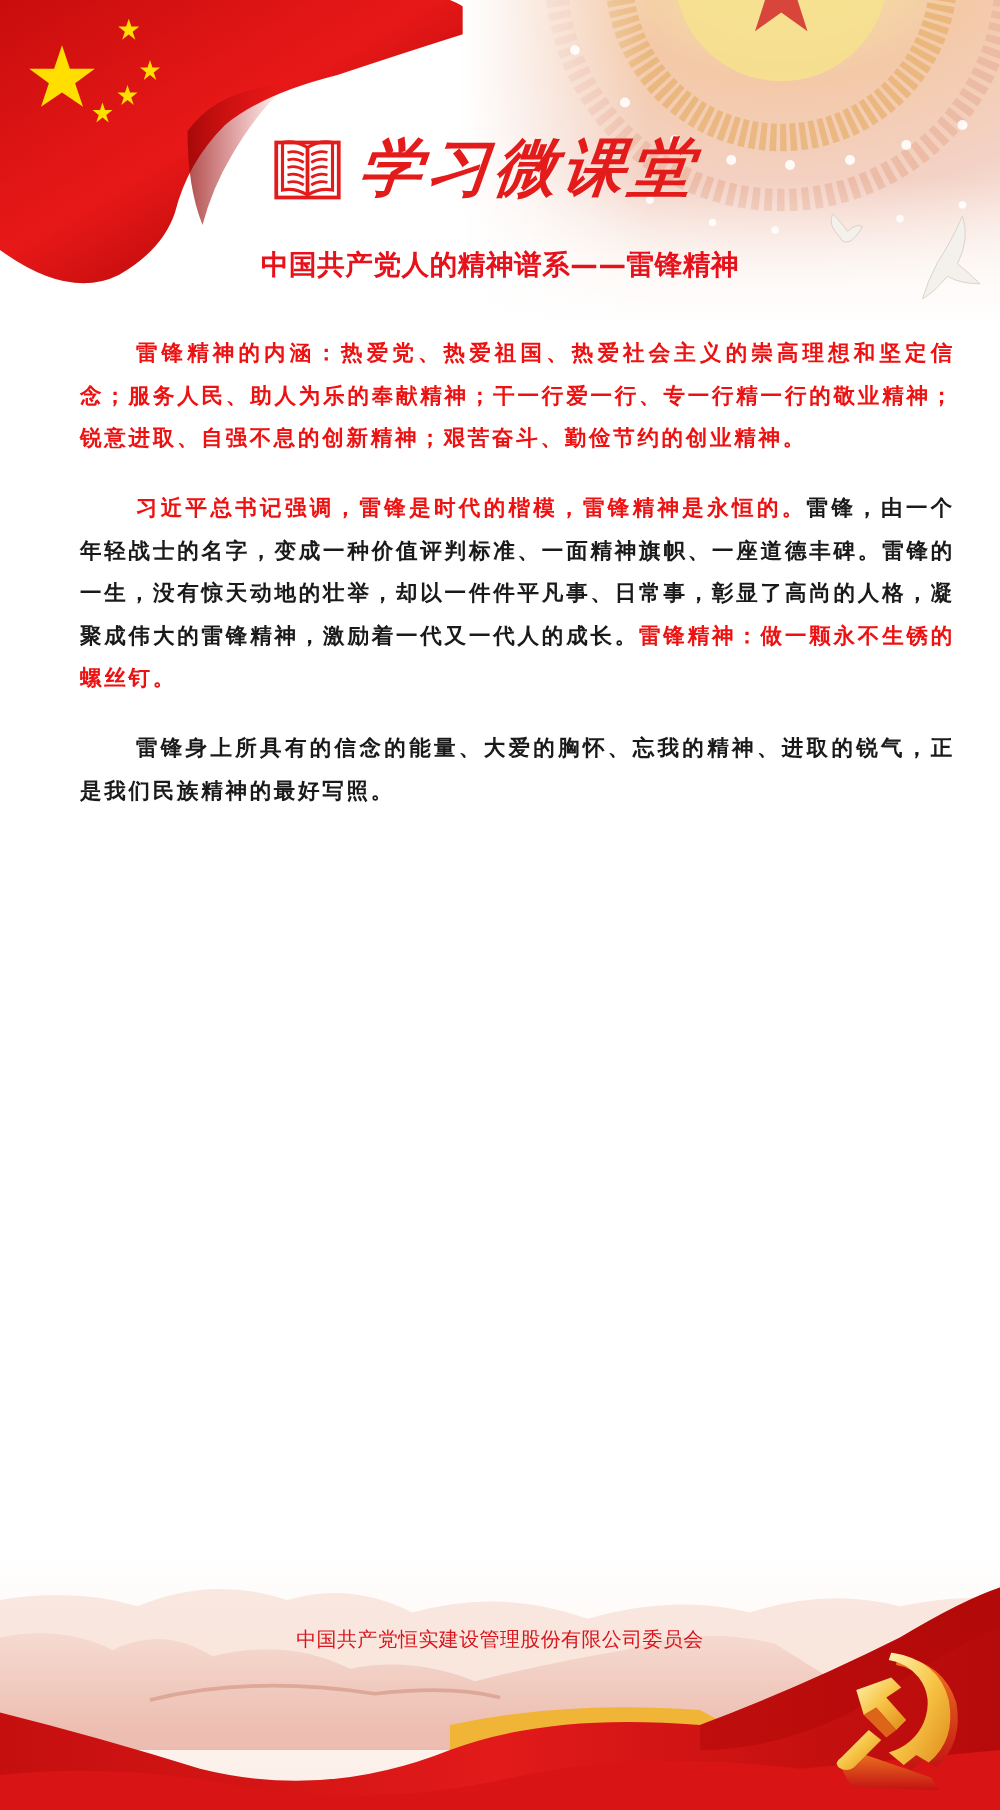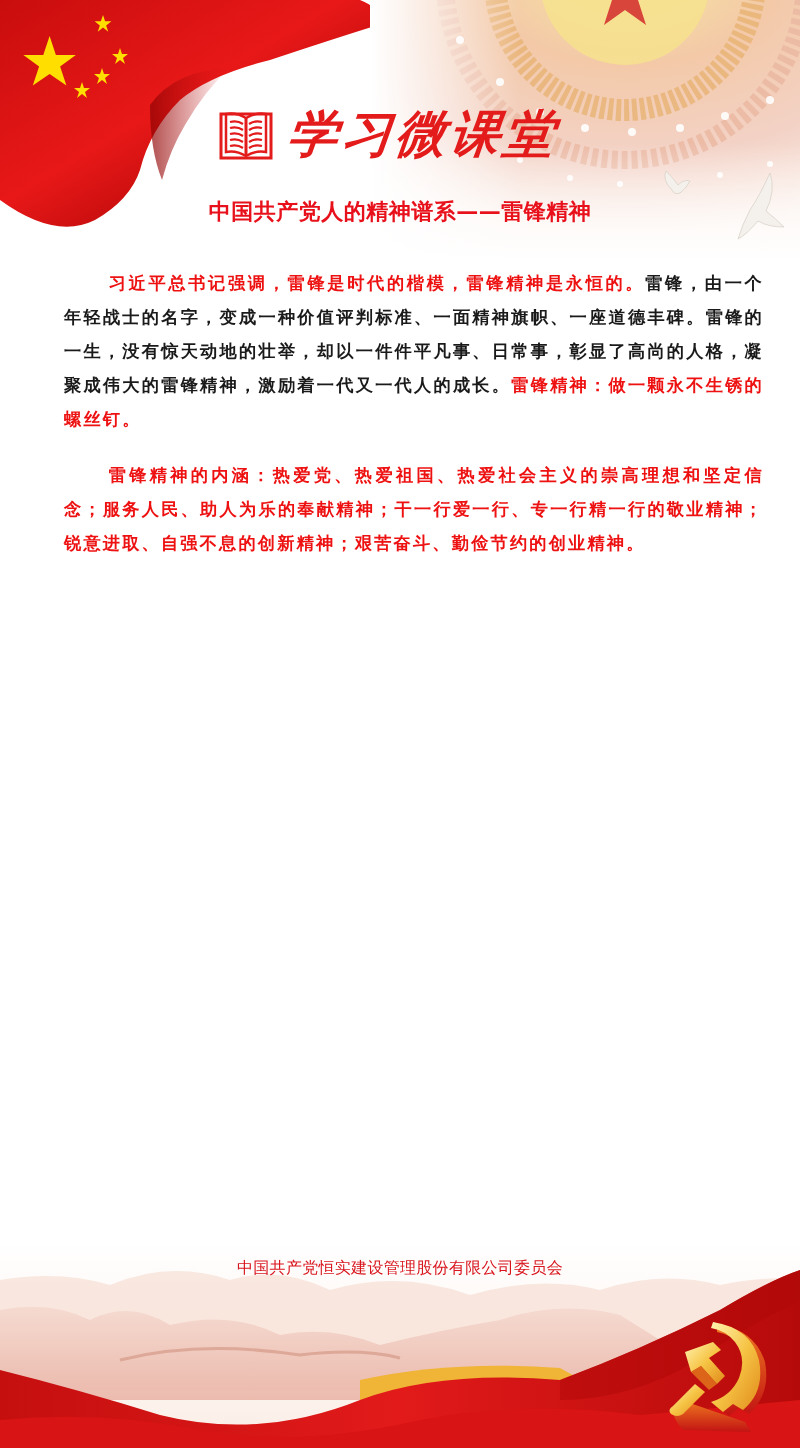--- a/index.html
+++ b/index.html
@@ -50,21 +50,21 @@
     text-indent: 2.6em; text-align: justify;
   }
   .red { color: #ee1111; }
   .black { color: #1a1a1a; }
 
   
   .footer-bg {
     position: absolute; left: 0; top: 1240px; width: 800px; height: 208px;
   }
   .footer-org {
-    position: absolute; left: 0; width: 800px; top: 1258px; text-align: center;
+    position: absolute; left: 0; width: 800px; top: 1302px; text-align: center;
     font-size: 16px; color: #d8141c; letter-spacing: 0.3px;
   }
   .party-emblem { position: absolute; left: 655px; top: 1322px; width: 120px; height: 116px; }
 </style>
 </head>
 <body>
 
 <svg class="flag" viewBox="0 0 400 300">
   <defs>
     <linearGradient id="flagG" x1="0" y1="0" x2="1" y2="1">
@@ -144,24 +144,27 @@
       <path d="M31 18 Q37 14 44 16 M31 24 Q37 20 44 22 M31 30 Q37 26 44 28 M31 36 Q37 32 44 34 M31 42 Q37 38 44 40" fill="none"></path>
     </g>
   </svg>
   <span class="logo-text">学习微课堂</span>
 </div>
 
 <h1 class="title">中国共产党人的精神谱系——雷锋精神</h1>
 
 <div class="content">
   <p class="para">
+    <span class="red">雷锋精神的内涵：热爱党、热爱祖国、热爱社会主义的崇高理想和坚定信念；服务人民、助人为乐的奉献精神；干一行爱一行、专一行精一行的敬业精神；锐意进取、自强不息的创新精神；艰苦奋斗、勤俭节约的创业精神。</span>
+  </p>
+  <p class="para">
     <span class="red">习近平总书记强调，雷锋是时代的楷模，雷锋精神是永恒的。</span><span class="black">雷锋，由一个年轻战士的名字，变成一种价值评判标准、一面精神旗帜、一座道德丰碑。雷锋的一生，没有惊天动地的壮举，却以一件件平凡事、日常事，彰显了高尚的人格，凝聚成伟大的雷锋精神，激励着一代又一代人的成长。</span><span class="red">雷锋精神：做一颗永不生锈的螺丝钉。</span>
   </p>
   <p class="para">
-    <span class="red">雷锋精神的内涵：热爱党、热爱祖国、热爱社会主义的崇高理想和坚定信念；服务人民、助人为乐的奉献精神；干一行爱一行、专一行精一行的敬业精神；锐意进取、自强不息的创新精神；艰苦奋斗、勤俭节约的创业精神。</span>
+    <span class="black">雷锋身上所具有的信念的能量、大爱的胸怀、忘我的精神、进取的锐气，正是我们民族精神的最好写照。</span>
   </p>
 </div>
 
 <svg class="footer-bg" viewBox="0 0 800 208" preserveAspectRatio="none">
   <defs>
     <linearGradient id="skyG" x1="0" y1="0" x2="0" y2="1">
       <stop offset="0" stop-color="#ffffff"></stop>
       <stop offset="1" stop-color="#fbeee6"></stop>
     </linearGradient>
     <linearGradient id="mtnG" x1="0" y1="0" x2="0" y2="1">

